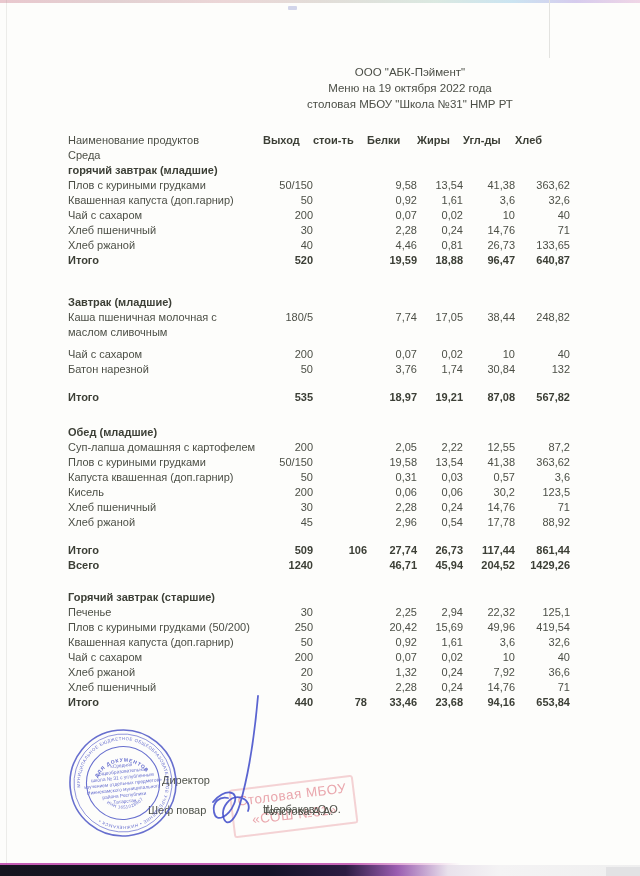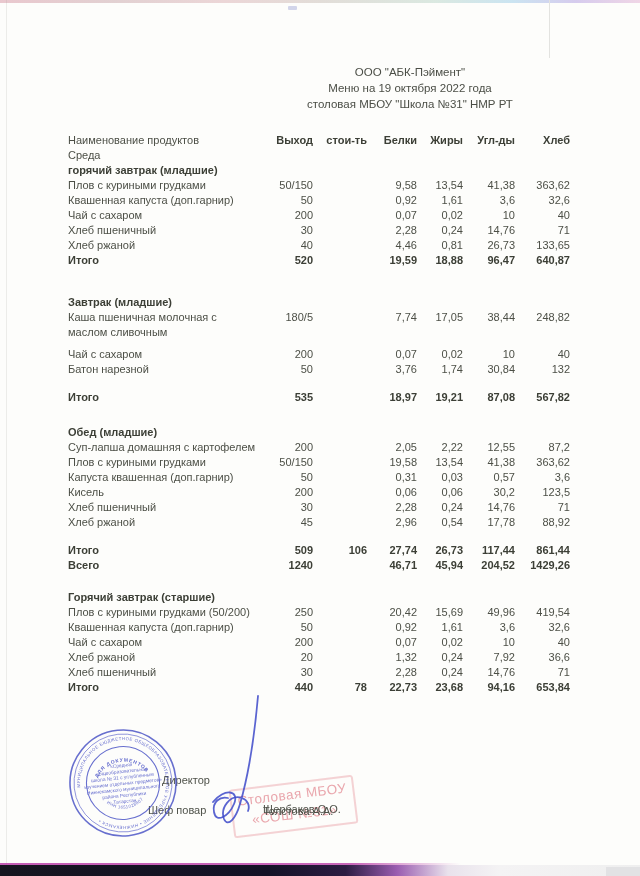--- a/index.html
+++ b/index.html
@@ -24,21 +24,21 @@
   
   .titles{position:absolute;top:64px;left:160px;width:500px;text-align:center;
     font-size:11.5px;line-height:16px;color:#4b4e46;}
 
   
   table.menu{position:absolute;left:68px;top:133px;width:502px;border-collapse:collapse;
     table-layout:fixed;font-size:11px;line-height:15px;color:#4c4f46;}
   table.menu td{padding:0;vertical-align:top;height:15px;}
   td.name{text-align:left;white-space:pre-line;}
   td.num{text-align:right;}
-  td.hdr{text-align:right;font-weight:bold;color:#3c3f36;}
+  td.hdr{text-align:left;font-weight:bold;color:#3c3f36;}
   .b{font-weight:bold;color:#3c3f36;}
   td.total-label{padding-left:82px;white-space:nowrap;margin-left:32px;}
   tr.gap td{height:auto;}
 
   
   .sig{position:absolute;font-size:11px;color:#4f524a;white-space:nowrap;}
   .sig-director-label{left:162px;top:774px;}
   .sig-director-name{left:263px;top:803px;}
   .sig-chef-label{left:148px;top:804px;}
   .sig-chef-name{left:263px;top:805px;}
@@ -318,20 +318,29 @@
         <tr>
           <td class="name b">Горячий завтрак (старшие)</td>
           <td class="num b"></td>
           <td class="num b"></td>
           <td class="num b"></td>
           <td class="num b"></td>
           <td class="num b"></td>
           <td class="num b"></td>
         </tr>
         <tr>
+          <td class="name">Печенье</td>
+          <td class="num">30</td>
+          <td class="num"></td>
+          <td class="num">2,25</td>
+          <td class="num">2,94</td>
+          <td class="num">22,32</td>
+          <td class="num">125,1</td>
+        </tr>
+        <tr>
           <td class="name">Плов с куриными грудками (50/200)</td>
           <td class="num">250</td>
           <td class="num"></td>
           <td class="num">20,42</td>
           <td class="num">15,69</td>
           <td class="num">49,96</td>
           <td class="num">419,54</td>
         </tr>
         <tr>
           <td class="name">Квашенная капуста (доп.гарнир)</td>
@@ -366,21 +375,21 @@
           <td class="num"></td>
           <td class="num">2,28</td>
           <td class="num">0,24</td>
           <td class="num">14,76</td>
           <td class="num">71</td>
         </tr>
         <tr>
           <td class="name total-label b">Итого</td>
           <td class="num b">440</td>
           <td class="num b">78</td>
-          <td class="num b">22,73</td>
+          <td class="num b">33,46</td>
           <td class="num b">23,68</td>
           <td class="num b">94,16</td>
           <td class="num b">653,84</td>
         </tr>
       </tbody>
   </table>
 
   <div class="rect-stamp">
     <div>Столовая МБОУ</div>
     <div>«СОШ №31»</div>

